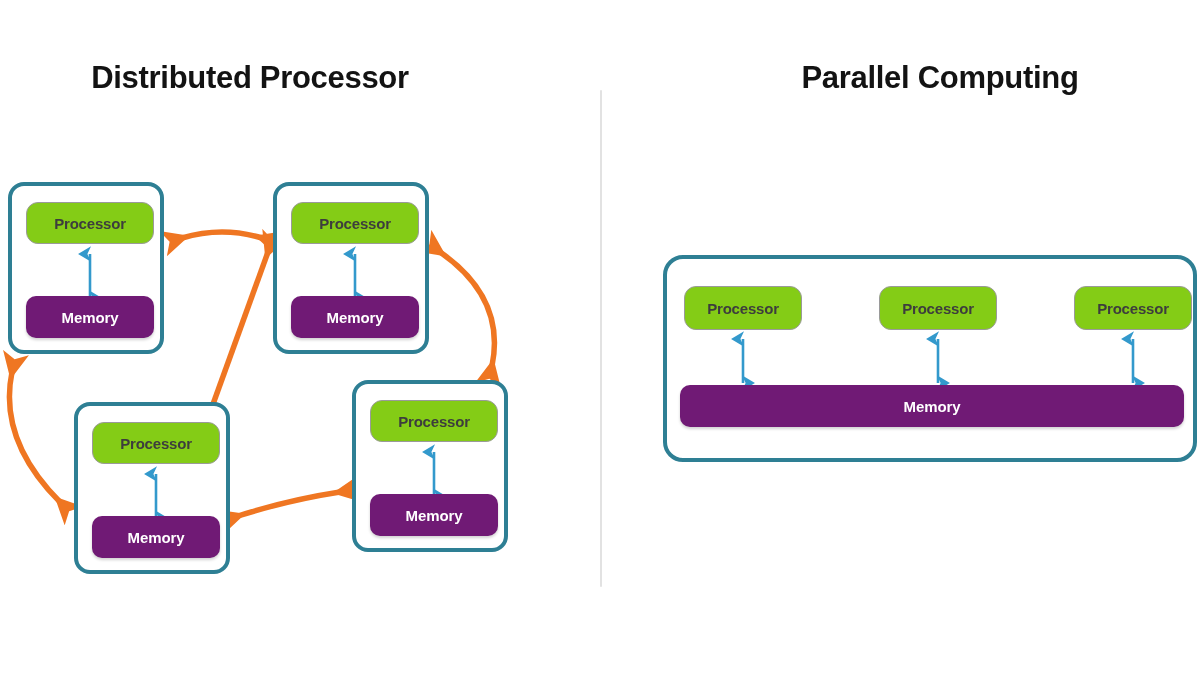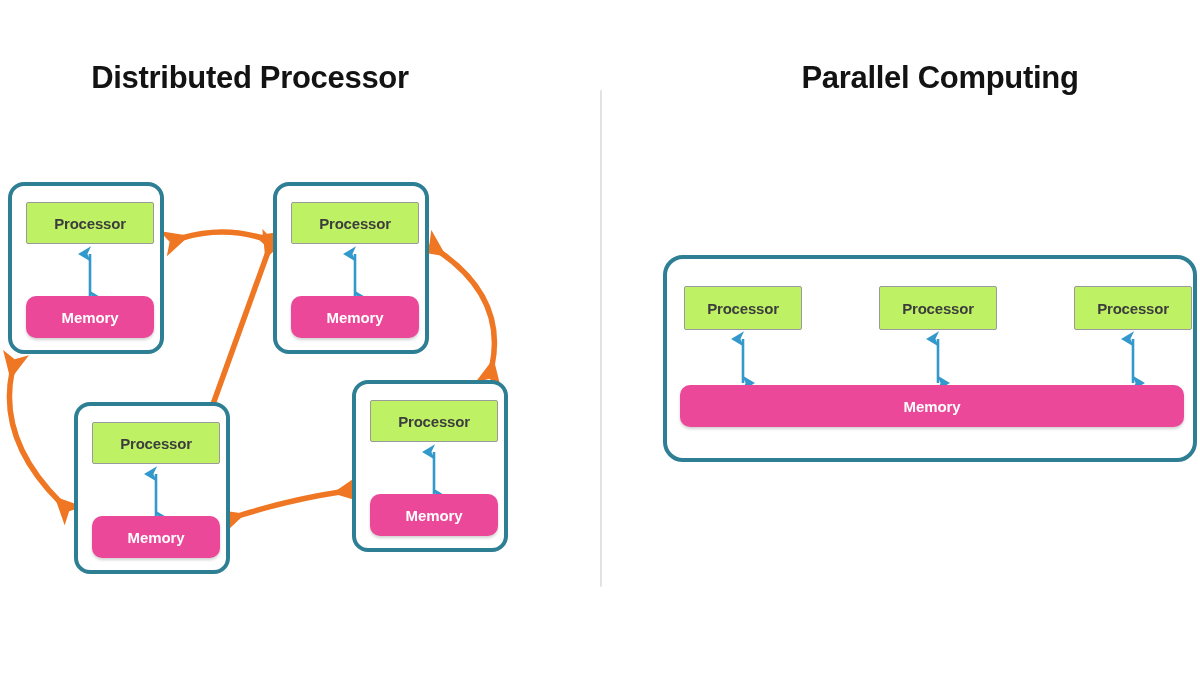--- a/index.html
+++ b/index.html
@@ -62,38 +62,38 @@
   .node-inner {
     position: relative;
     width: 100%;
     height: 100%;
   }
 
   
   .processor {
     position: absolute;
     box-sizing: border-box;
-    background: #bef264;
+    background: #84cc16;
     border: 1.6px solid #9a9a9a;
-    border-radius: 2px;
+    border-radius: 12px;
     display: flex;
     align-items: center;
     justify-content: center;
     font-size: 15px;
     font-weight: bold;
     color: #3d3d3d;
     letter-spacing: -0.2px;
     white-space: nowrap;
   }
 
   
   .memory {
     position: absolute;
     box-sizing: border-box;
-    background: #ec4899;
+    background: #701a75;
     border-radius: 10px;
     display: flex;
     align-items: center;
     justify-content: center;
     font-size: 15px;
     font-weight: bold;
     color: #ffffff;
     letter-spacing: -0.1px;
     white-space: nowrap;
     box-shadow: 0 2px 3px rgba(0,0,0,0.18);

